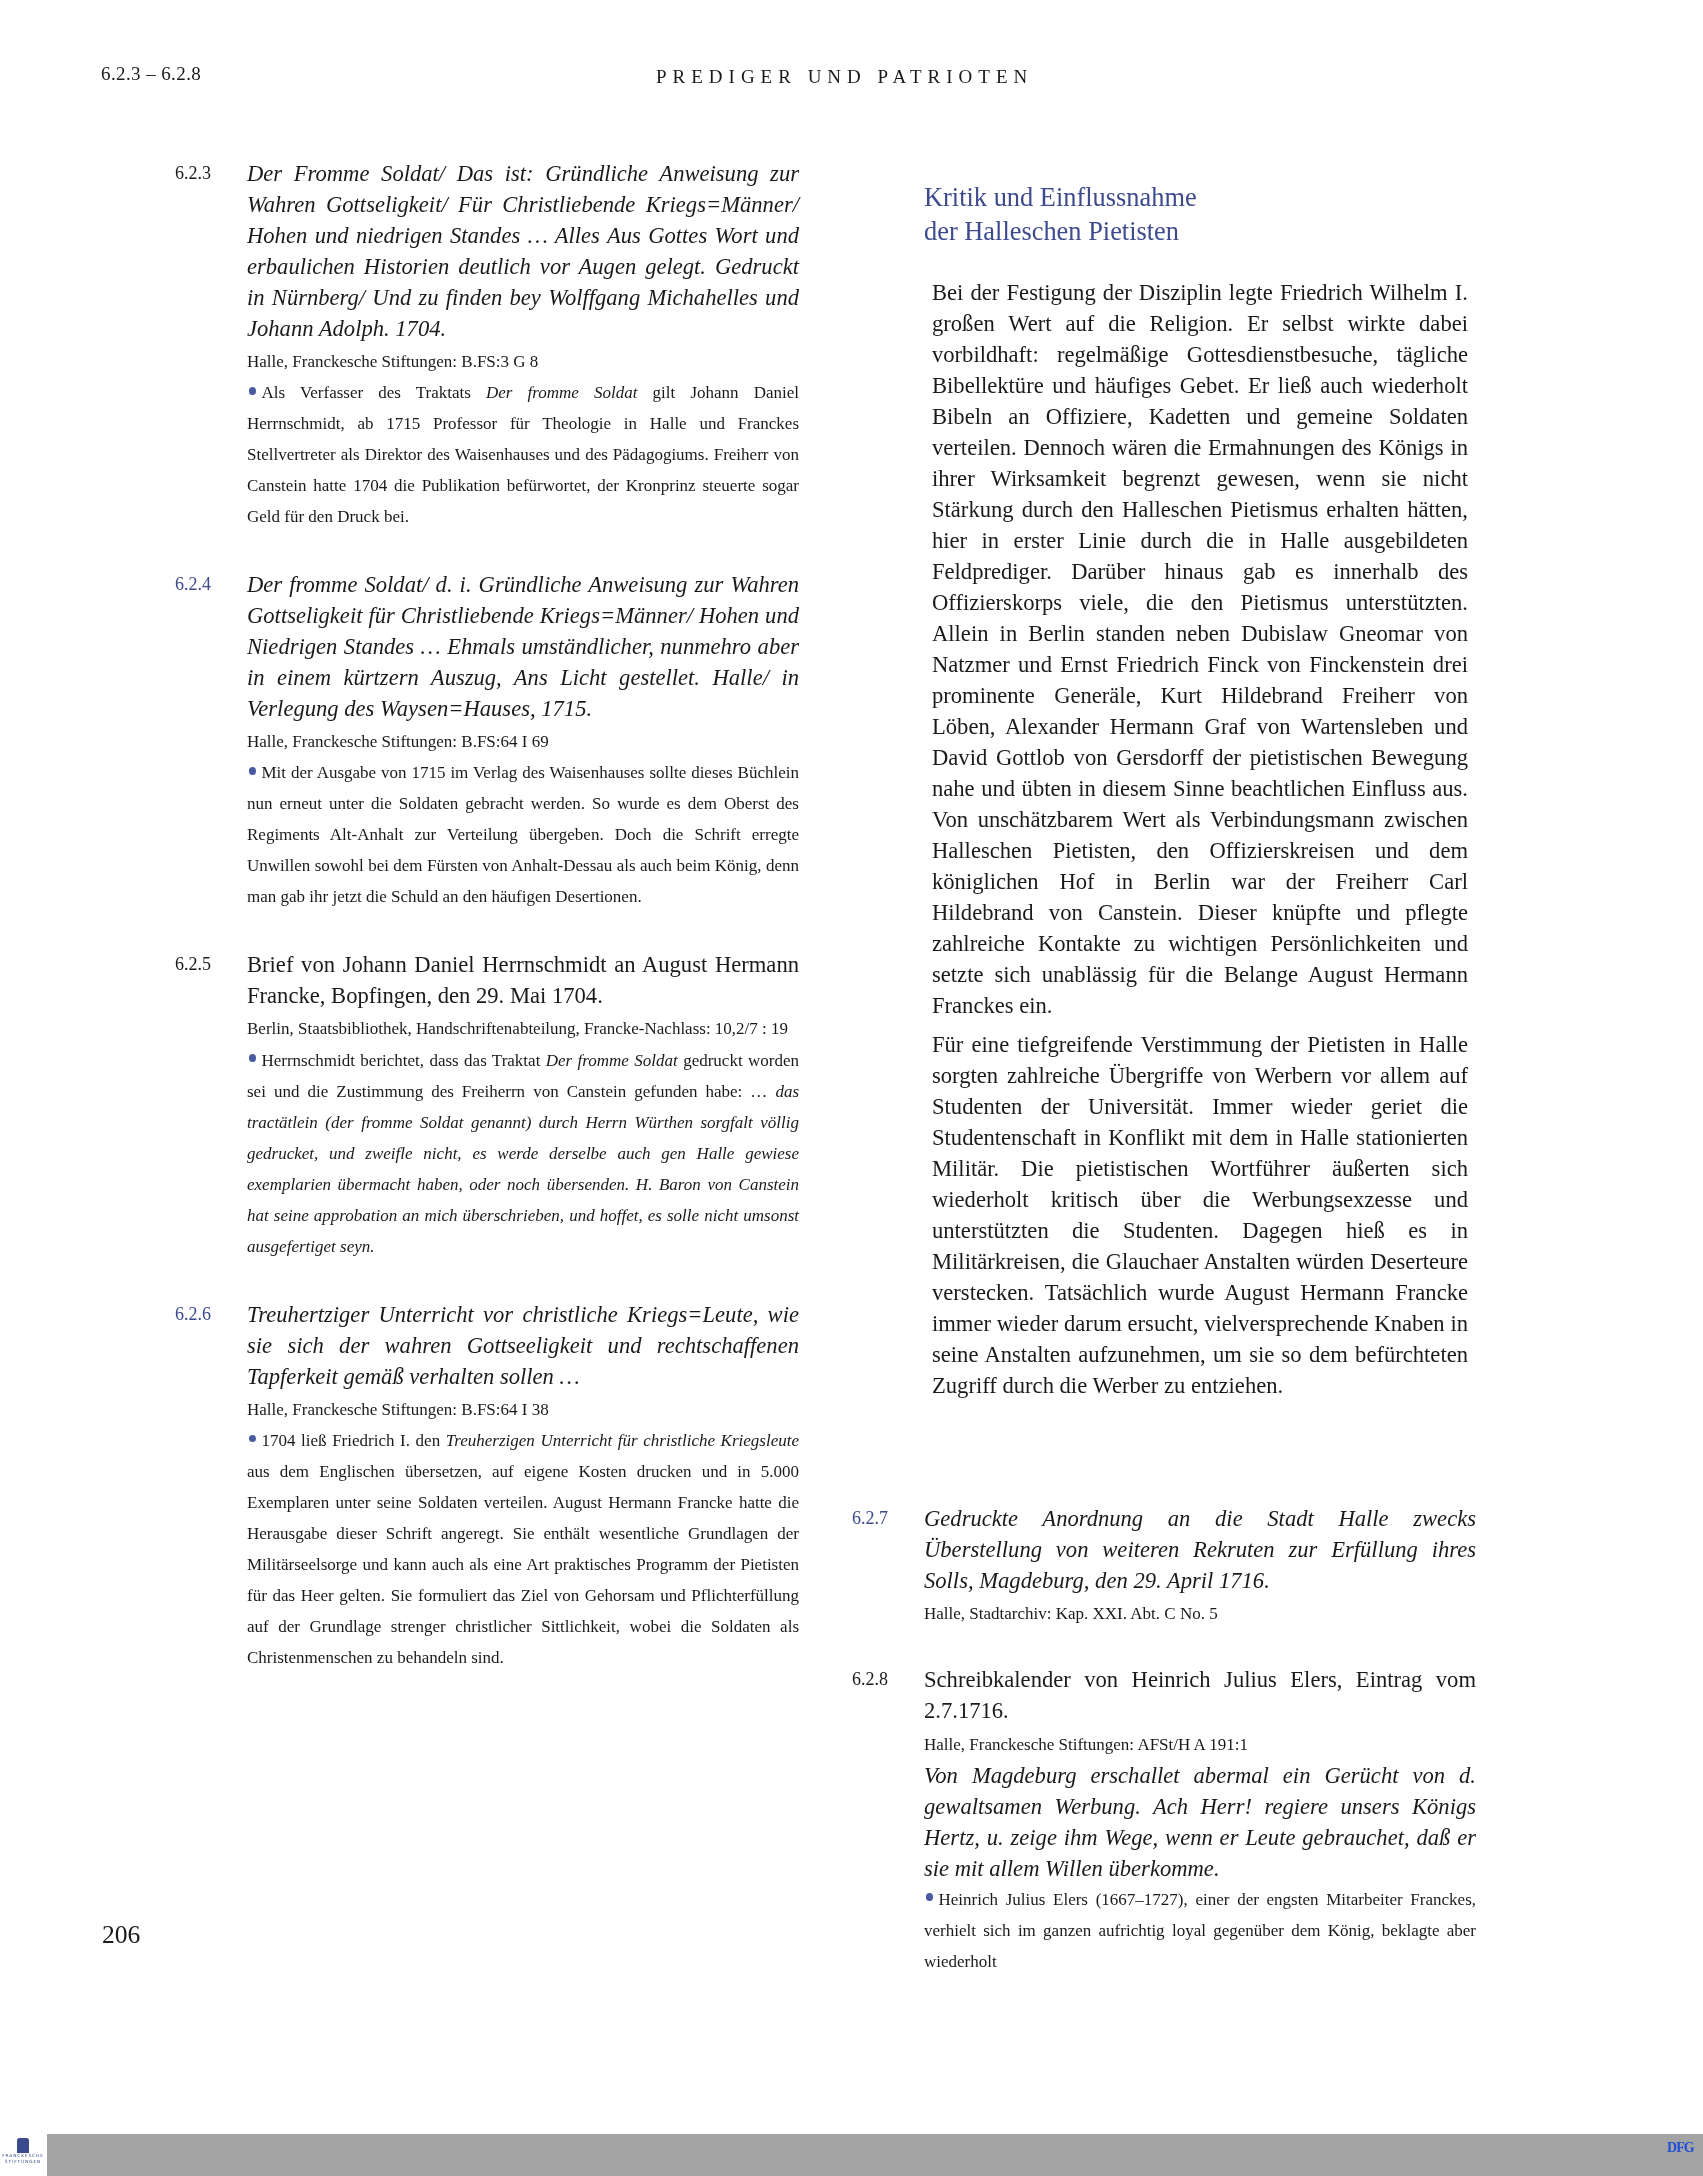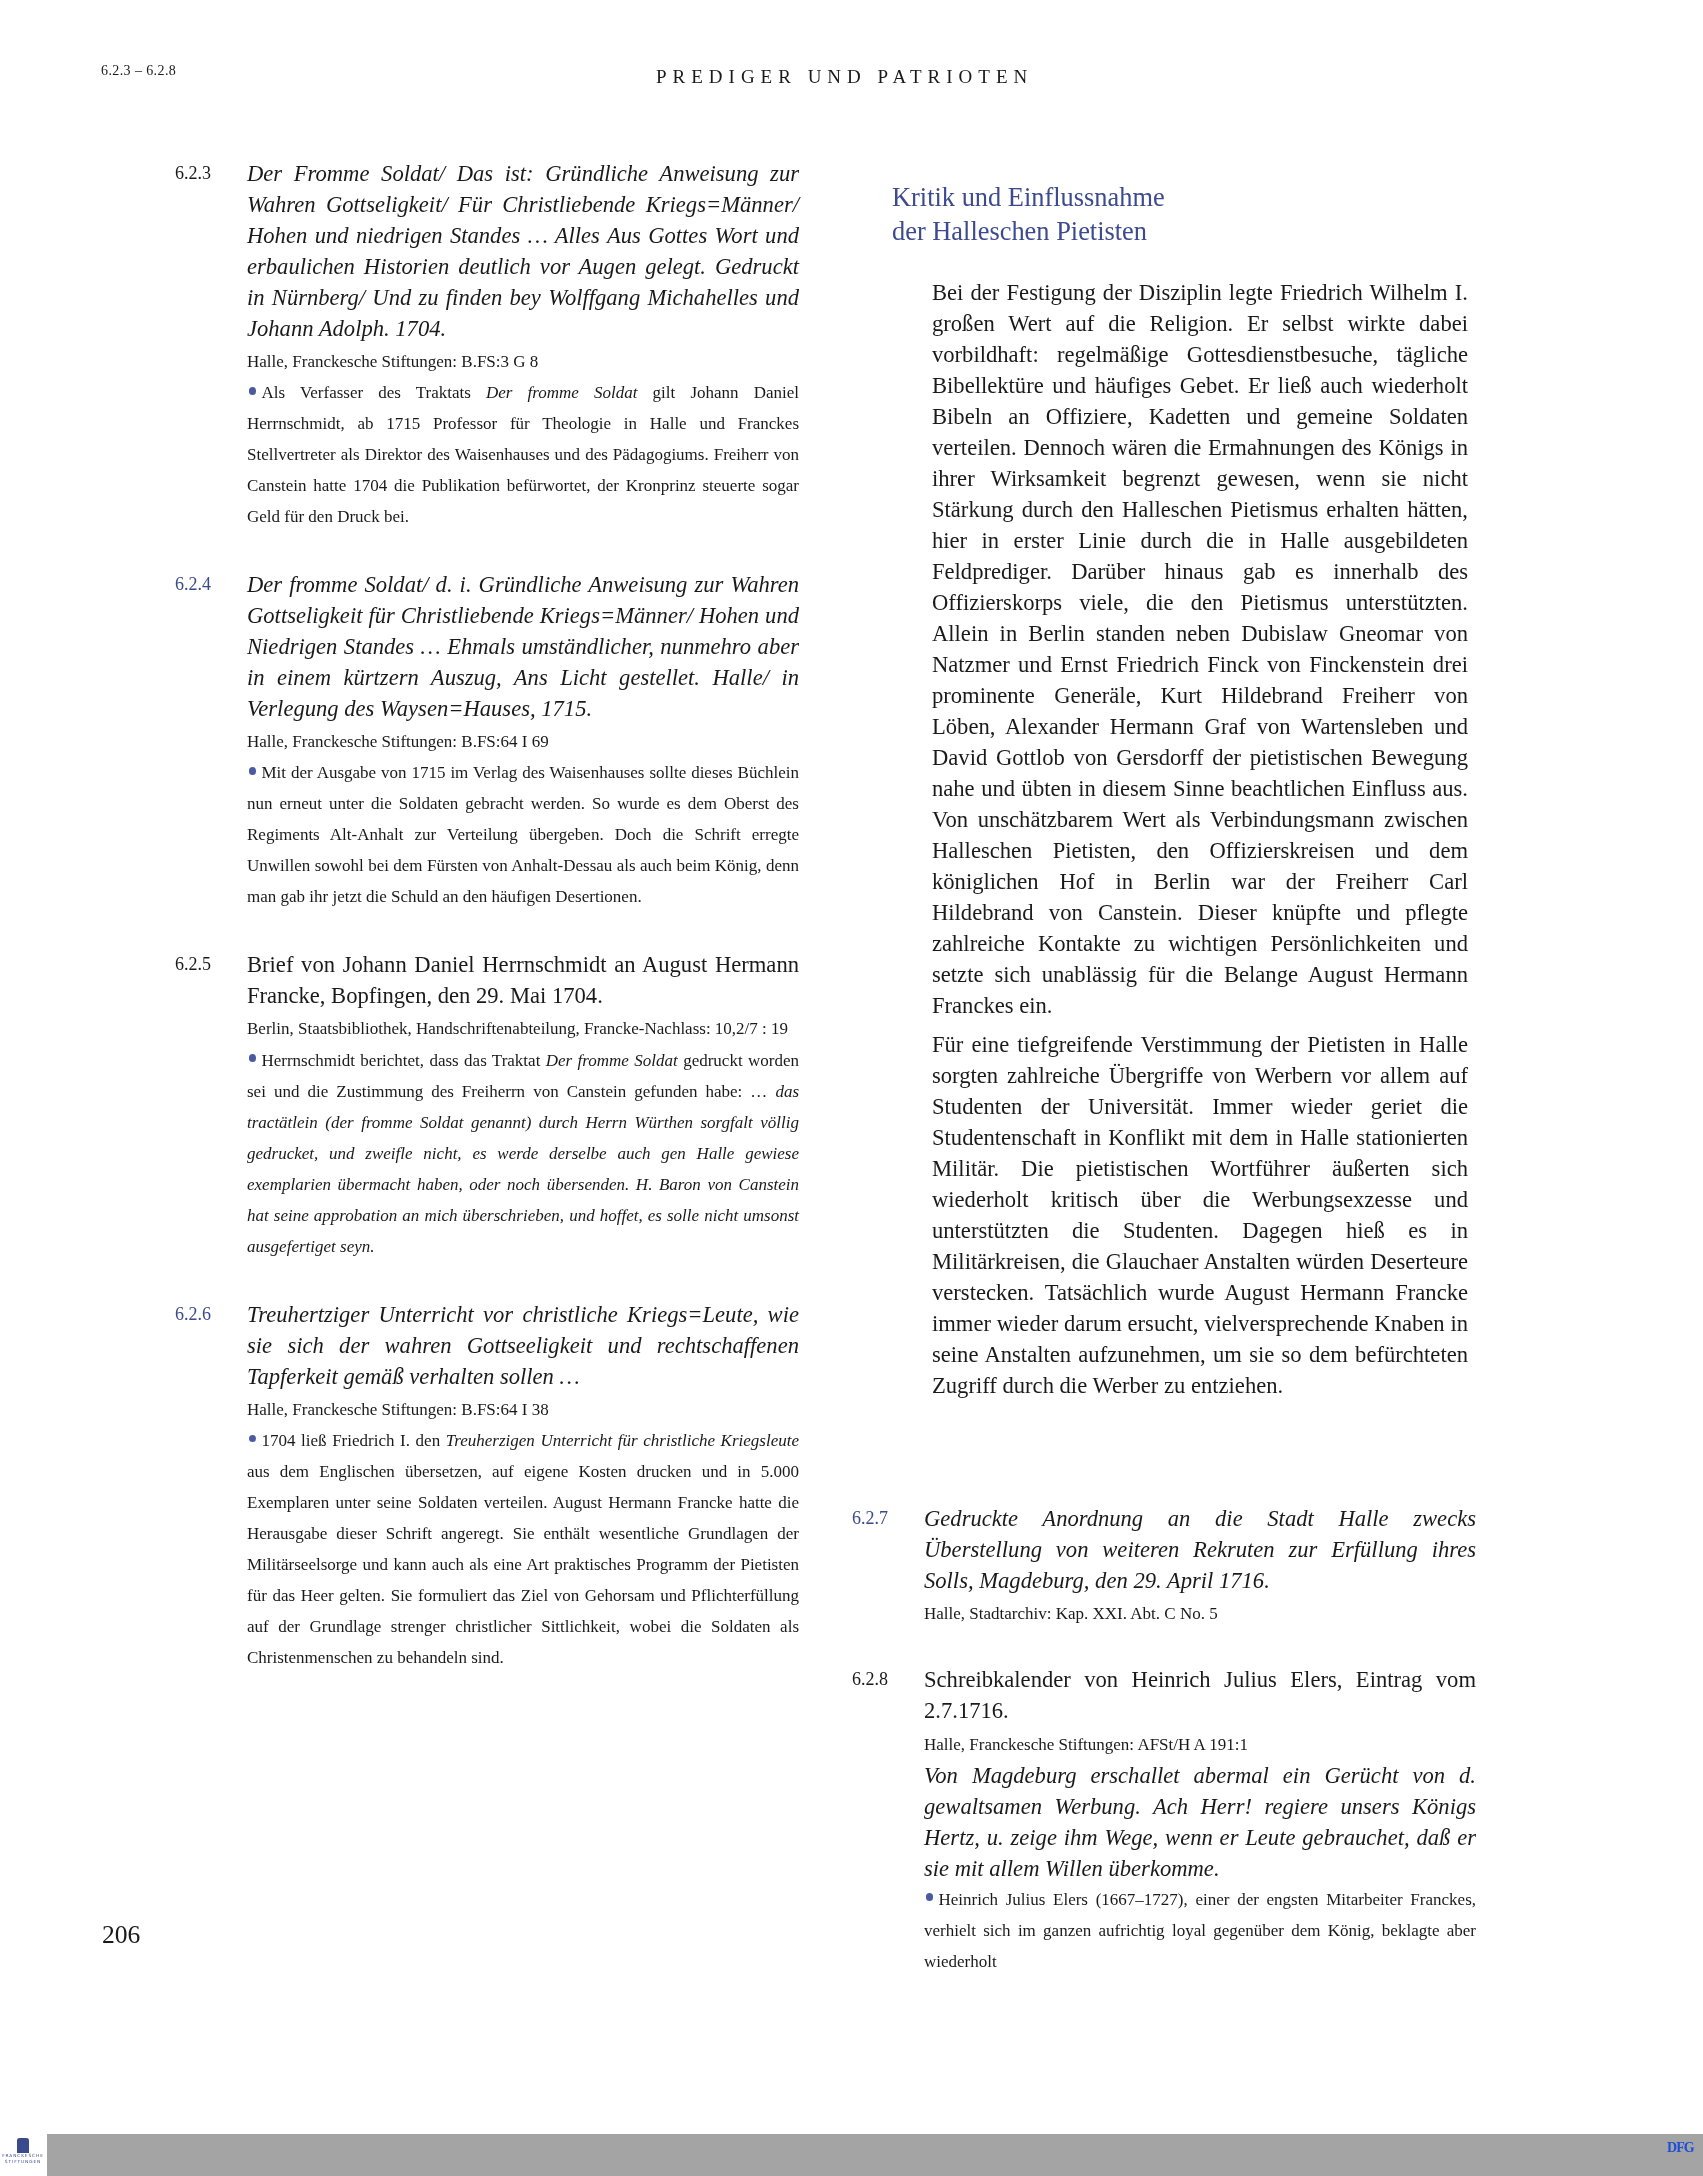--- a/index.html
+++ b/index.html
@@ -1,37 +1,37 @@
 <!DOCTYPE html>
 <html style="font-size:13.6px"><head>
 <meta charset="utf-8">
 <style>
   html, body { margin: 0; padding: 0; background: #ffffff; }
   body { width: 1704px; height: 2176px; position: relative; overflow: hidden;
          font-family: "Liberation Serif", "DejaVu Serif", serif; color: #1a1a1a; }
 
-  .running-head-left { position: absolute; left: 101px; top: 63px; font-size: 14px; letter-spacing: 0.4px; }
+  .running-head-left { position: absolute; left: 101px; top: 63px; font-size: 19px; letter-spacing: 0.4px; }
   .running-head-center { position: absolute; left: 656px; top: 66px; font-size: 19px; letter-spacing: 6px; }
 
   .col { position: absolute; top: 158px; }
   .col-left { left: 175px; width: 624px; }
   .col-right { left: 852px; width: 624px; }
 
   .entry { position: relative; padding-left: 72px; margin-bottom: 37px; }
   .entry-num { position: absolute; left: 0; top: 0; font-size: 18px; line-height: 31px; color: #1a1a1a; }
   .entry-num.accent { color: #3a4a8c; }
   .entry-title { font-size: 22.6px; line-height: 31px; text-align: justify; hyphens: manual; }
   .entry-source { font-size: 17px; line-height: 26.4px; margin: 5.1px 0 1.7px 0; text-align: justify; }
   .entry-quote { font-size: 22.6px; line-height: 31px; text-align: justify; }
   .entry-text { font-size: 17px; line-height: 31px; text-align: justify; }
   .bullet { display: inline-block; width: 7.7px; height: 7.7px; border-radius: 50%; background: #4a5aa0;
             vertical-align: middle; margin: 0 5.1px 6.8px 1.7px; }
   .it { font-style: italic; }
 
-  .section-head { margin-left: 40px; color: #3d4a8e; font-size: 26.4px; line-height: 34px; margin-bottom: 29px; font-weight: normal; }
+  .section-head { margin-left: 72px; color: #3d4a8e; font-size: 26.4px; line-height: 34px; margin-bottom: 29px; font-weight: normal; }
   .section-body { margin-left: 72px; font-size: 22.6px; line-height: 31px; text-align: justify; margin-bottom: 102px; }
   .section-body p { margin: 8px; }
 
   .page-number { position: absolute; left: 102px; top: 1920px; font-size: 25.6px; }
 
   .footer-bar { position: absolute; left: 47px; right: 0; top: 2134px; height: 43px; background: #a4a4a4; }
   .logo { position: absolute; left: 0; top: 2136px; width: 46px; height: 40px; text-align: center; }
   .logo-figure { width: 12px; height: 15.3px; margin: 1.7px auto 0; background: #3a4a8c; border-radius: 2.6px 2.6px 0 0; }
   .logo-text { font-family: "DejaVu Sans", sans-serif; font-size: 4.3px; letter-spacing: 0.9px; color: #3a4a8c; line-height: 6px; }
   .dfg { position: absolute; right: 10.2px; top: 2140px; font-family: Liberation Serif, serif; font-weight: bold;

